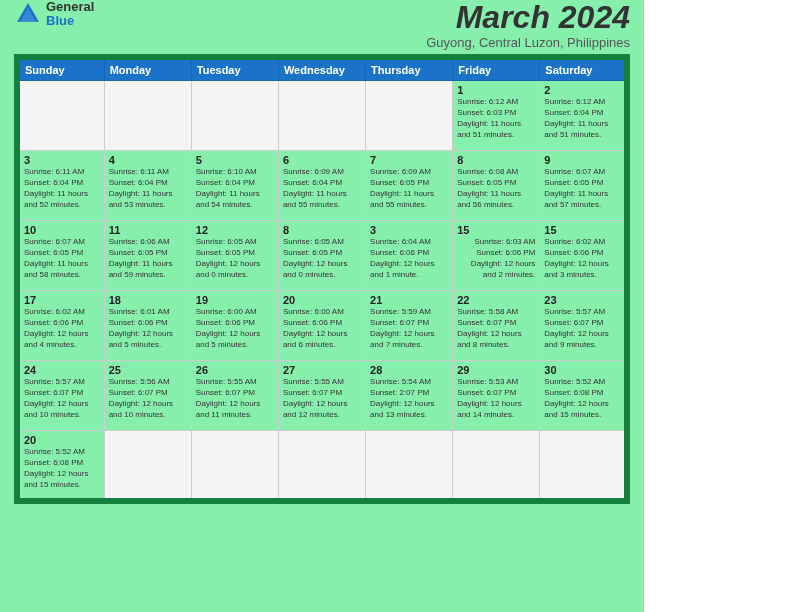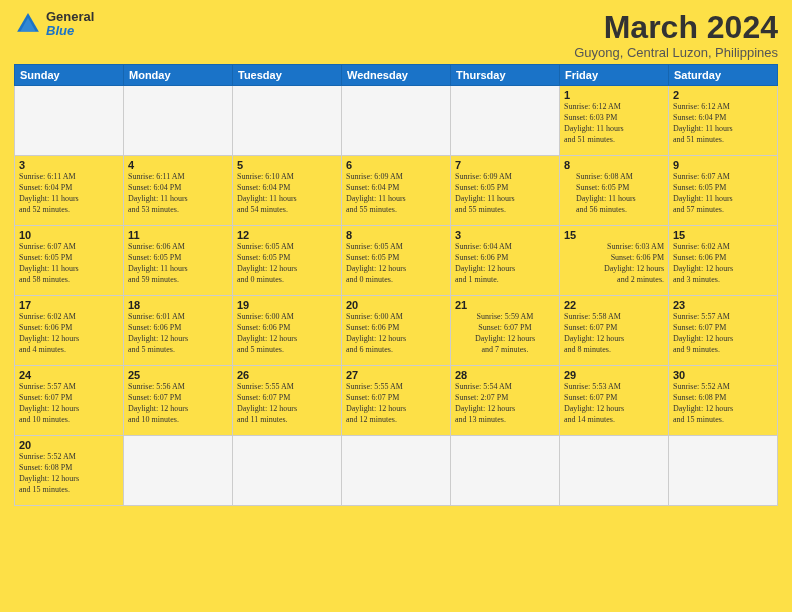--- a/index.html
+++ b/index.html
@@ -4,24 +4,24 @@
   <style>
     * { box-sizing: border-box; margin: 0; padding: 0; }
     body {
       font-family: Arial, sans-serif;
       background: #fff;
       width: 792px;
       height: 612px;
       overflow: hidden;
     }
     .page {
-      width: 792px;
+      width: 644px;
       min-height: 612px;
-      background: #fde047;
-      padding: 10px 14px 10px 14px;
+      background: #86efac;
+      padding: 0 14px 10px 14px;
     }
     .header {
       display: flex;
       justify-content: space-between;
       align-items: flex-start;
       margin-bottom: 4px;
     }
     .logo {
       display: flex;
       align-items: center;
@@ -29,42 +29,43 @@
     }
     .logo-text {
       font-size: 13px;
       font-weight: bold;
       color: #333;
       line-height: 1.1;
     }
     .logo-text span {
       display: block;
     }
-    .logo-blue { color: #1a73c8; font-style: italic; }
+    .logo-blue { color: #1a73c8; }
     .logo-icon {
       width: 28px;
       height: 28px;
     }
     .title-block {
       text-align: right;
     }
     .main-title {
       font-size: 32px;
       font-weight: bold;
       color: #333;
       line-height: 1.1;
+      font-style: italic;
     }
     .subtitle {
       font-size: 13px;
       color: #555;
     }
     .calendar {
       width: 100%;
       border-collapse: collapse;
-      border: 1px solid #15803d;
+      border: 6px solid #15803d;
     }
     .calendar th {
       background: #1a73c8;
       color: #fff;
       font-size: 11px;
       font-weight: bold;
       padding: 4px 5px;
       text-align: left;
       border: 1px solid #1565b0;
     }
@@ -85,21 +86,20 @@
       font-size: 11px;
       font-weight: bold;
       color: #222;
       display: block;
       margin-bottom: 1px;
     }
     .day-info {
       font-size: 8px;
       color: #333;
       line-height: 1.35;
-      font-family: Liberation Serif, serif;
     }
     .last-row td {
       border-bottom: 1px solid #ccc;
     }
   </style>
 </head>
 <body>
 
 <div class="page">
   <div class="header">
@@ -184,21 +184,21 @@
           </td>
           <td>
             <span class="day-num">7</span>
             <div class="day-info" style="white-space: pre-line;">Sunrise: 6:09 AM
 Sunset: 6:05 PM
 Daylight: 11 hours
 and 55 minutes.</div>
           </td>
           <td>
             <span class="day-num">8</span>
-            <div class="day-info" style="white-space: pre-line; margin-left: 12px;">Sunrise: 6:08 AM
+            <div class="day-info" style="white-space: pre-line;">Sunrise: 6:08 AM
 Sunset: 6:05 PM
 Daylight: 11 hours
 and 56 minutes.</div>
           </td>
           <td>
             <span class="day-num">9</span>
             <div class="day-info" style="white-space: pre-line;">Sunrise: 6:07 AM
 Sunset: 6:05 PM
 Daylight: 11 hours
 and 57 minutes.</div>
@@ -279,21 +279,21 @@
           </td>
           <td>
             <span class="day-num">20</span>
             <div class="day-info" style="white-space: pre-line;">Sunrise: 6:00 AM
 Sunset: 6:06 PM
 Daylight: 12 hours
 and 6 minutes.</div>
           </td>
           <td>
             <span class="day-num">21</span>
-            <div class="day-info" style="white-space: pre-line; text-align: center;">Sunrise: 5:59 AM
+            <div class="day-info" style="white-space: pre-line;">Sunrise: 5:59 AM
 Sunset: 6:07 PM
 Daylight: 12 hours
 and 7 minutes.</div>
           </td>
           <td>
             <span class="day-num">22</span>
             <div class="day-info" style="white-space: pre-line;">Sunrise: 5:58 AM
 Sunset: 6:07 PM
 Daylight: 12 hours
 and 8 minutes.</div>

